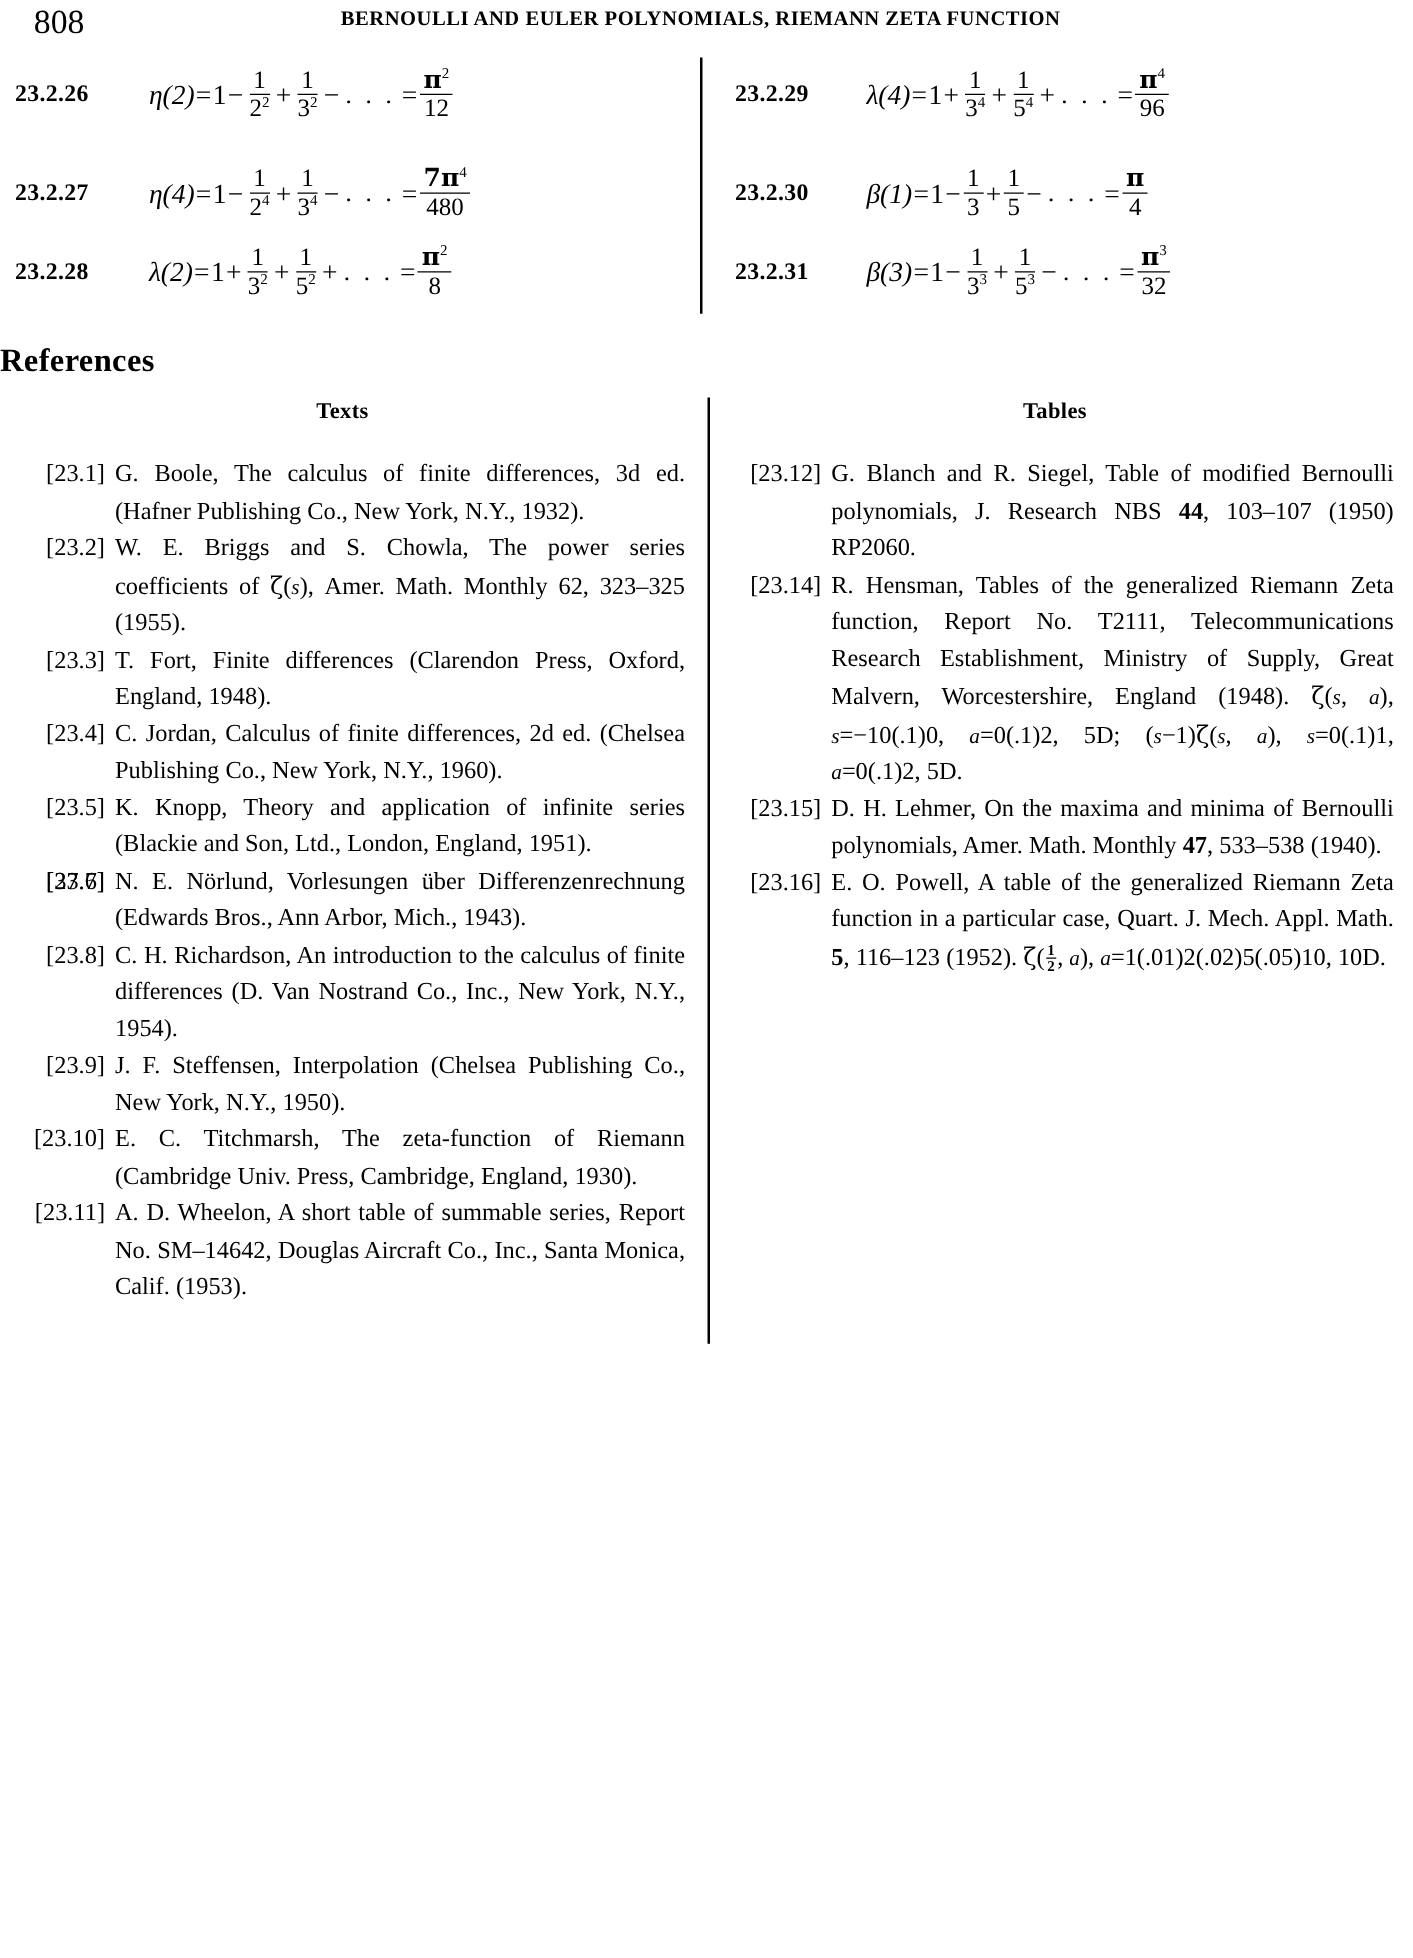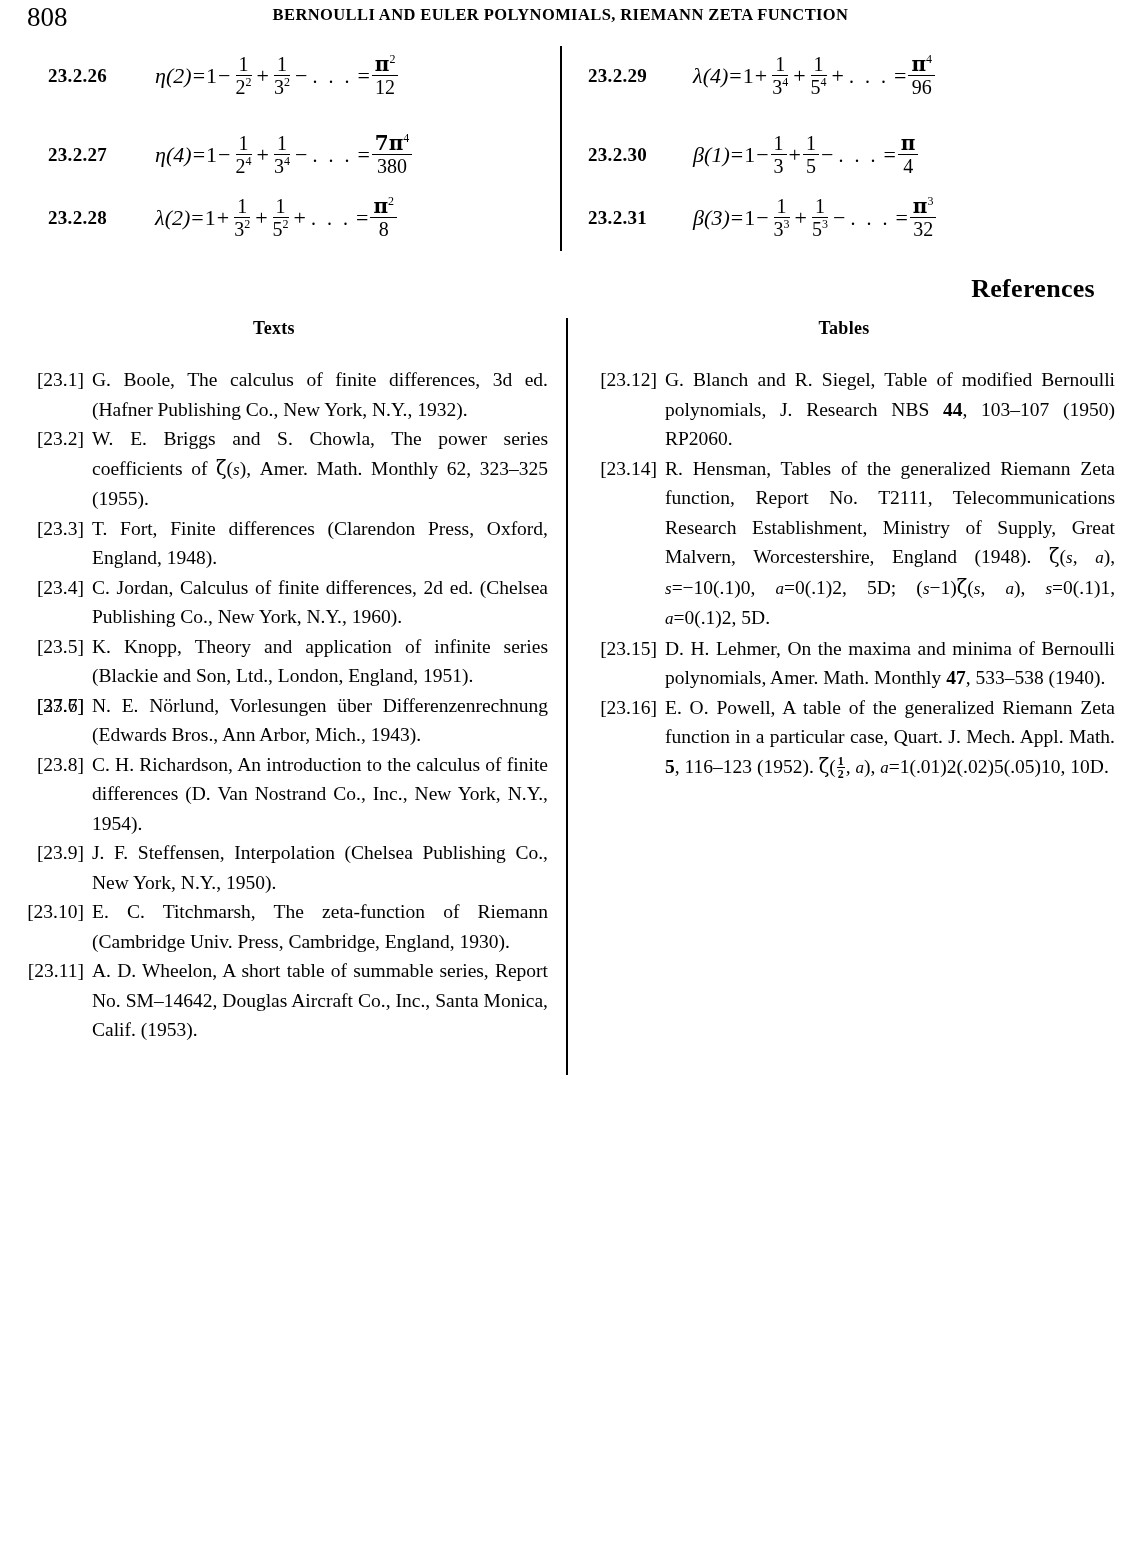--- a/index.html
+++ b/index.html
@@ -58,21 +58,21 @@
     width: 2px;
     height: 205px;
     background: #000;
   }
   .formula-col {
     position: absolute;
     top: 0;
     width: 560px;
     height: 225px;
   }
-  .formula-col.left  { left: 0px; padding-left: 36px; }
+  .formula-col.left  { left: 0px; }
   .formula-col.right { left: 570px; text-align: center; }
 
   .formula-row {
     position: absolute;
     width: 100%;
     height: 72px;
     display: flex;
     align-items: center;
   }
   .formula-row.r0 { top: 2px; }
@@ -126,21 +126,21 @@
   }
   .frac sup { font-size: 12px; vertical-align: super; line-height: 0; }
   .pi { font-style: normal; font-weight: bold; font-family: "DejaVu Serif", serif; }
 
   
   .references-heading {
     position: absolute;
     top: 274px;
     left: 0;
     width: 1095px;
-    text-align: right;
+    text-align: left;
     font-size: 26px;
     font-weight: bold;
     letter-spacing: 0.3px;
   }
 
   
   .refs-area {
     position: absolute;
     top: 318px;
     left: 0;
@@ -273,21 +273,21 @@
         <span class="op">+</span>
         <span class="frac">
           <span class="num">1</span>
           <span class="den"><span>3</span><sup>4</sup></span>
         </span>
         <span class="op">−</span>
         <span class="dots">. . .</span>
         <span class="op">=</span>
         <span class="frac">
           <span class="num"><span class="pi">7π</span><sup>4</sup></span>
-          <span class="den">380</span>
+          <span class="den">480</span>
         </span>
       </span>
     </div>
 
     <div class="formula-row r2">
       <span class="eq-number">23.2.28</span>
       <span class="eq-body">
         <span class="fn">λ(2)</span>
         <span class="op">=</span>
         <span>1</span>

